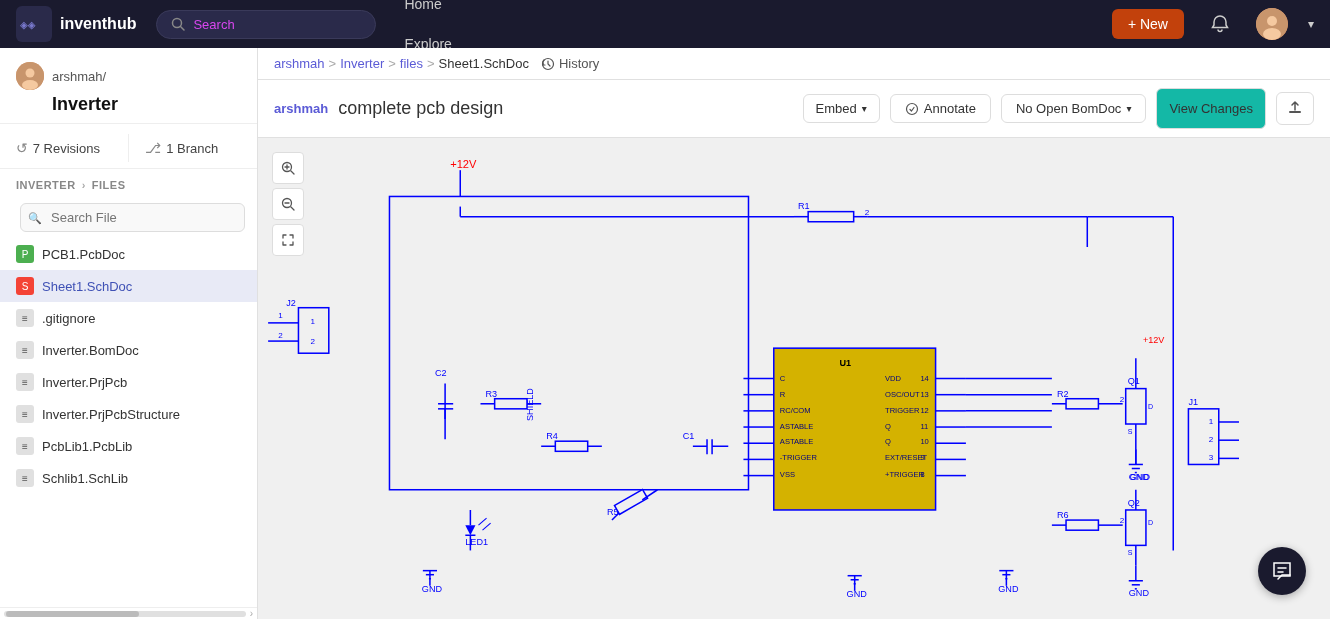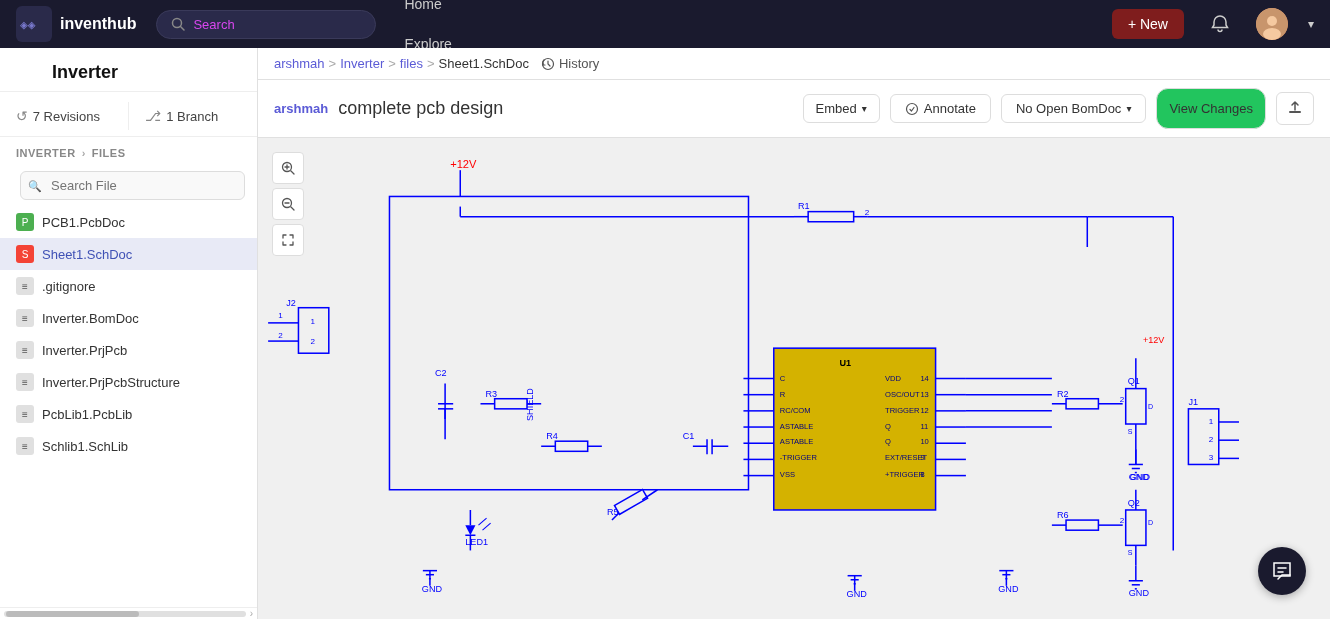--- a/index.html
+++ b/index.html
@@ -43,21 +43,21 @@
       align-items: center;
       gap: 8px;
       width: 220px;
       cursor: text;
     }
     .search-bar span { color: #888; font-size: 13px; }
     .nav-links { display: flex; gap: 24px; margin-left: 8px; flex-direction: column; }
     .nav-link { color: #ccc; font-size: 14px; text-decoration: none; cursor: pointer; }
     .nav-spacer { flex: 1; }
     .new-btn {
-      background: #7f1d1d;
+      background: #c2410c;
       color: #fff;
       border: none;
       border-radius: 6px;
       padding: 7px 16px;
       font-size: 14px;
       cursor: pointer;
       display: flex;
       align-items: center;
       gap: 6px;
     }
@@ -269,22 +269,22 @@
       padding: 6px 12px;
       font-size: 13px;
       cursor: pointer;
       color: #333;
       display: flex;
       align-items: center;
       gap: 5px;
     }
     .view-changes-btn {
       border: 1px solid #ddd;
-      background: #22c55e;
-      border-radius: 12px;
+      background: #14b8a6;
+      border-radius: 6px;
       padding: 12px 12px;
       font-size: 13px;
       cursor: pointer;
       color: #333;
     }
     .upload-btn {
       border: 1px solid #ddd;
       background: #fff;
       border-radius: 6px;
       padding: 6px 10px;
@@ -381,20 +381,32 @@
       <ellipse cx="16" cy="26" rx="9" ry="6" fill="#f5c9a0"></ellipse>
     </svg>
   </div>
   <span style="color:#ccc;font-size:12px;">▾</span>
 </div>
 
 <div class="main-content">
 
   <div class="sidebar">
     <div class="sidebar-header">
+      <div class="sidebar-user">
+        <div class="sidebar-avatar">
+          <svg width="28" height="28" viewBox="0 0 28 28">
+            <circle cx="14" cy="14" r="14" fill="#c8956c"></circle>
+            <circle cx="14" cy="11" r="4.5" fill="#f5c9a0"></circle>
+            <ellipse cx="14" cy="23" rx="8" ry="5" fill="#f5c9a0"></ellipse>
+          </svg>
+        </div>
+        <span class="sidebar-username">
+          <span>arshmah</span><span>/</span>
+        </span>
+      </div>
       <div class="sidebar-project-title">Inverter</div>
     </div>
 
     <div class="sidebar-meta">
       <div class="sidebar-meta-item">
         <span class="sidebar-meta-icon">↺</span>
         <span>7 Revisions</span>
       </div>
       <div class="sidebar-meta-item">
         <span class="sidebar-meta-icon">⎇</span>

